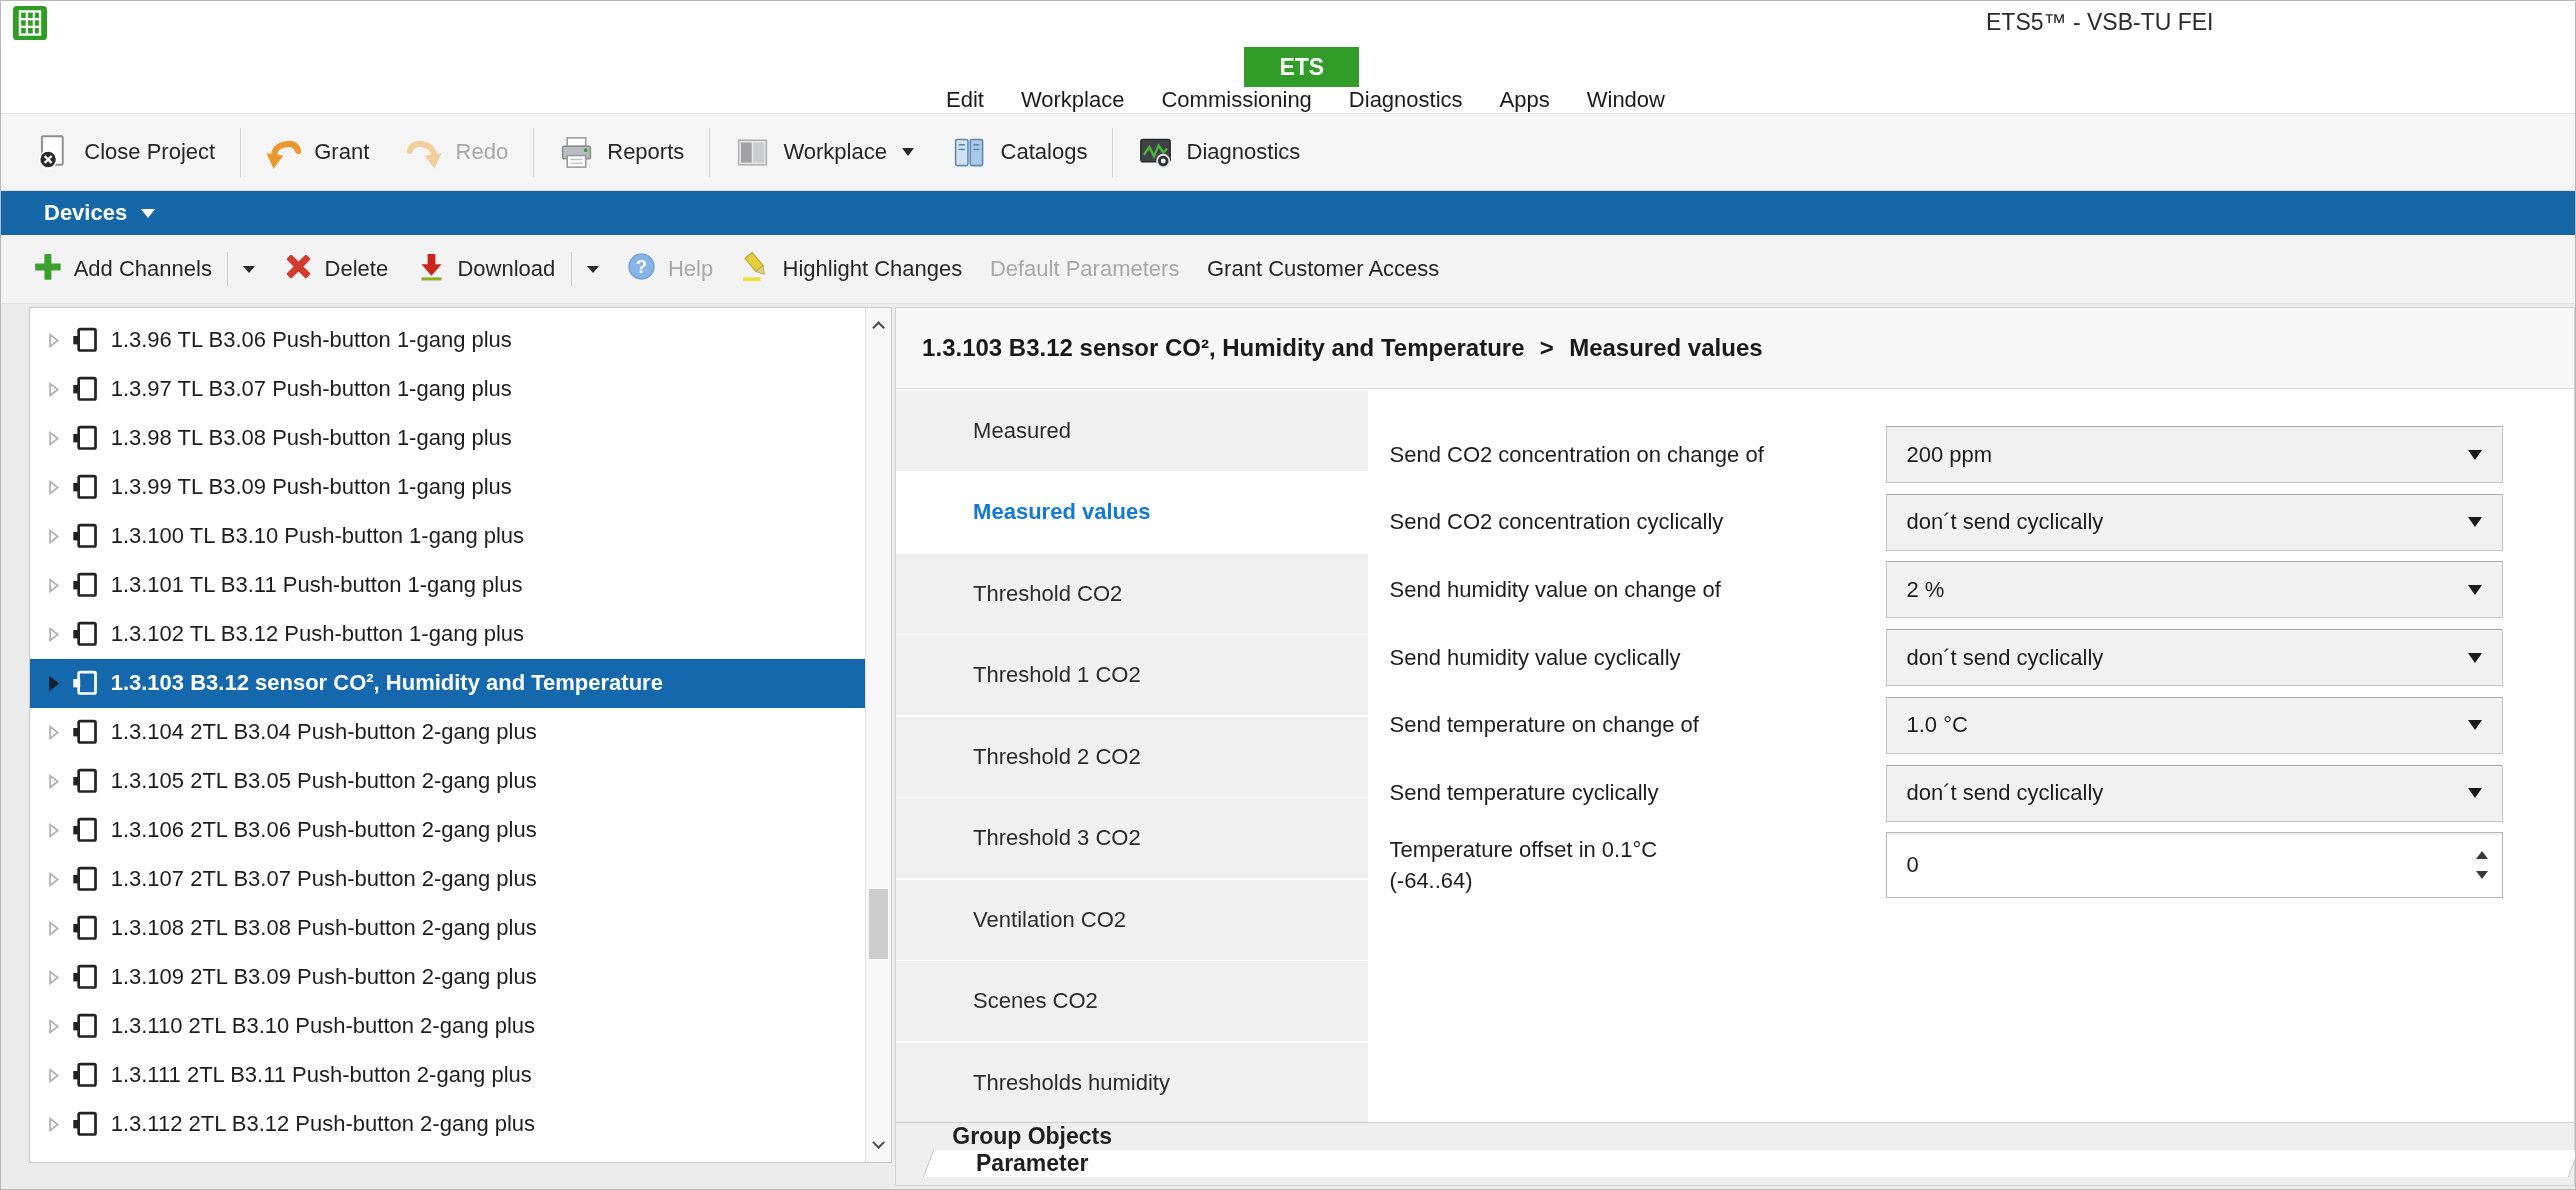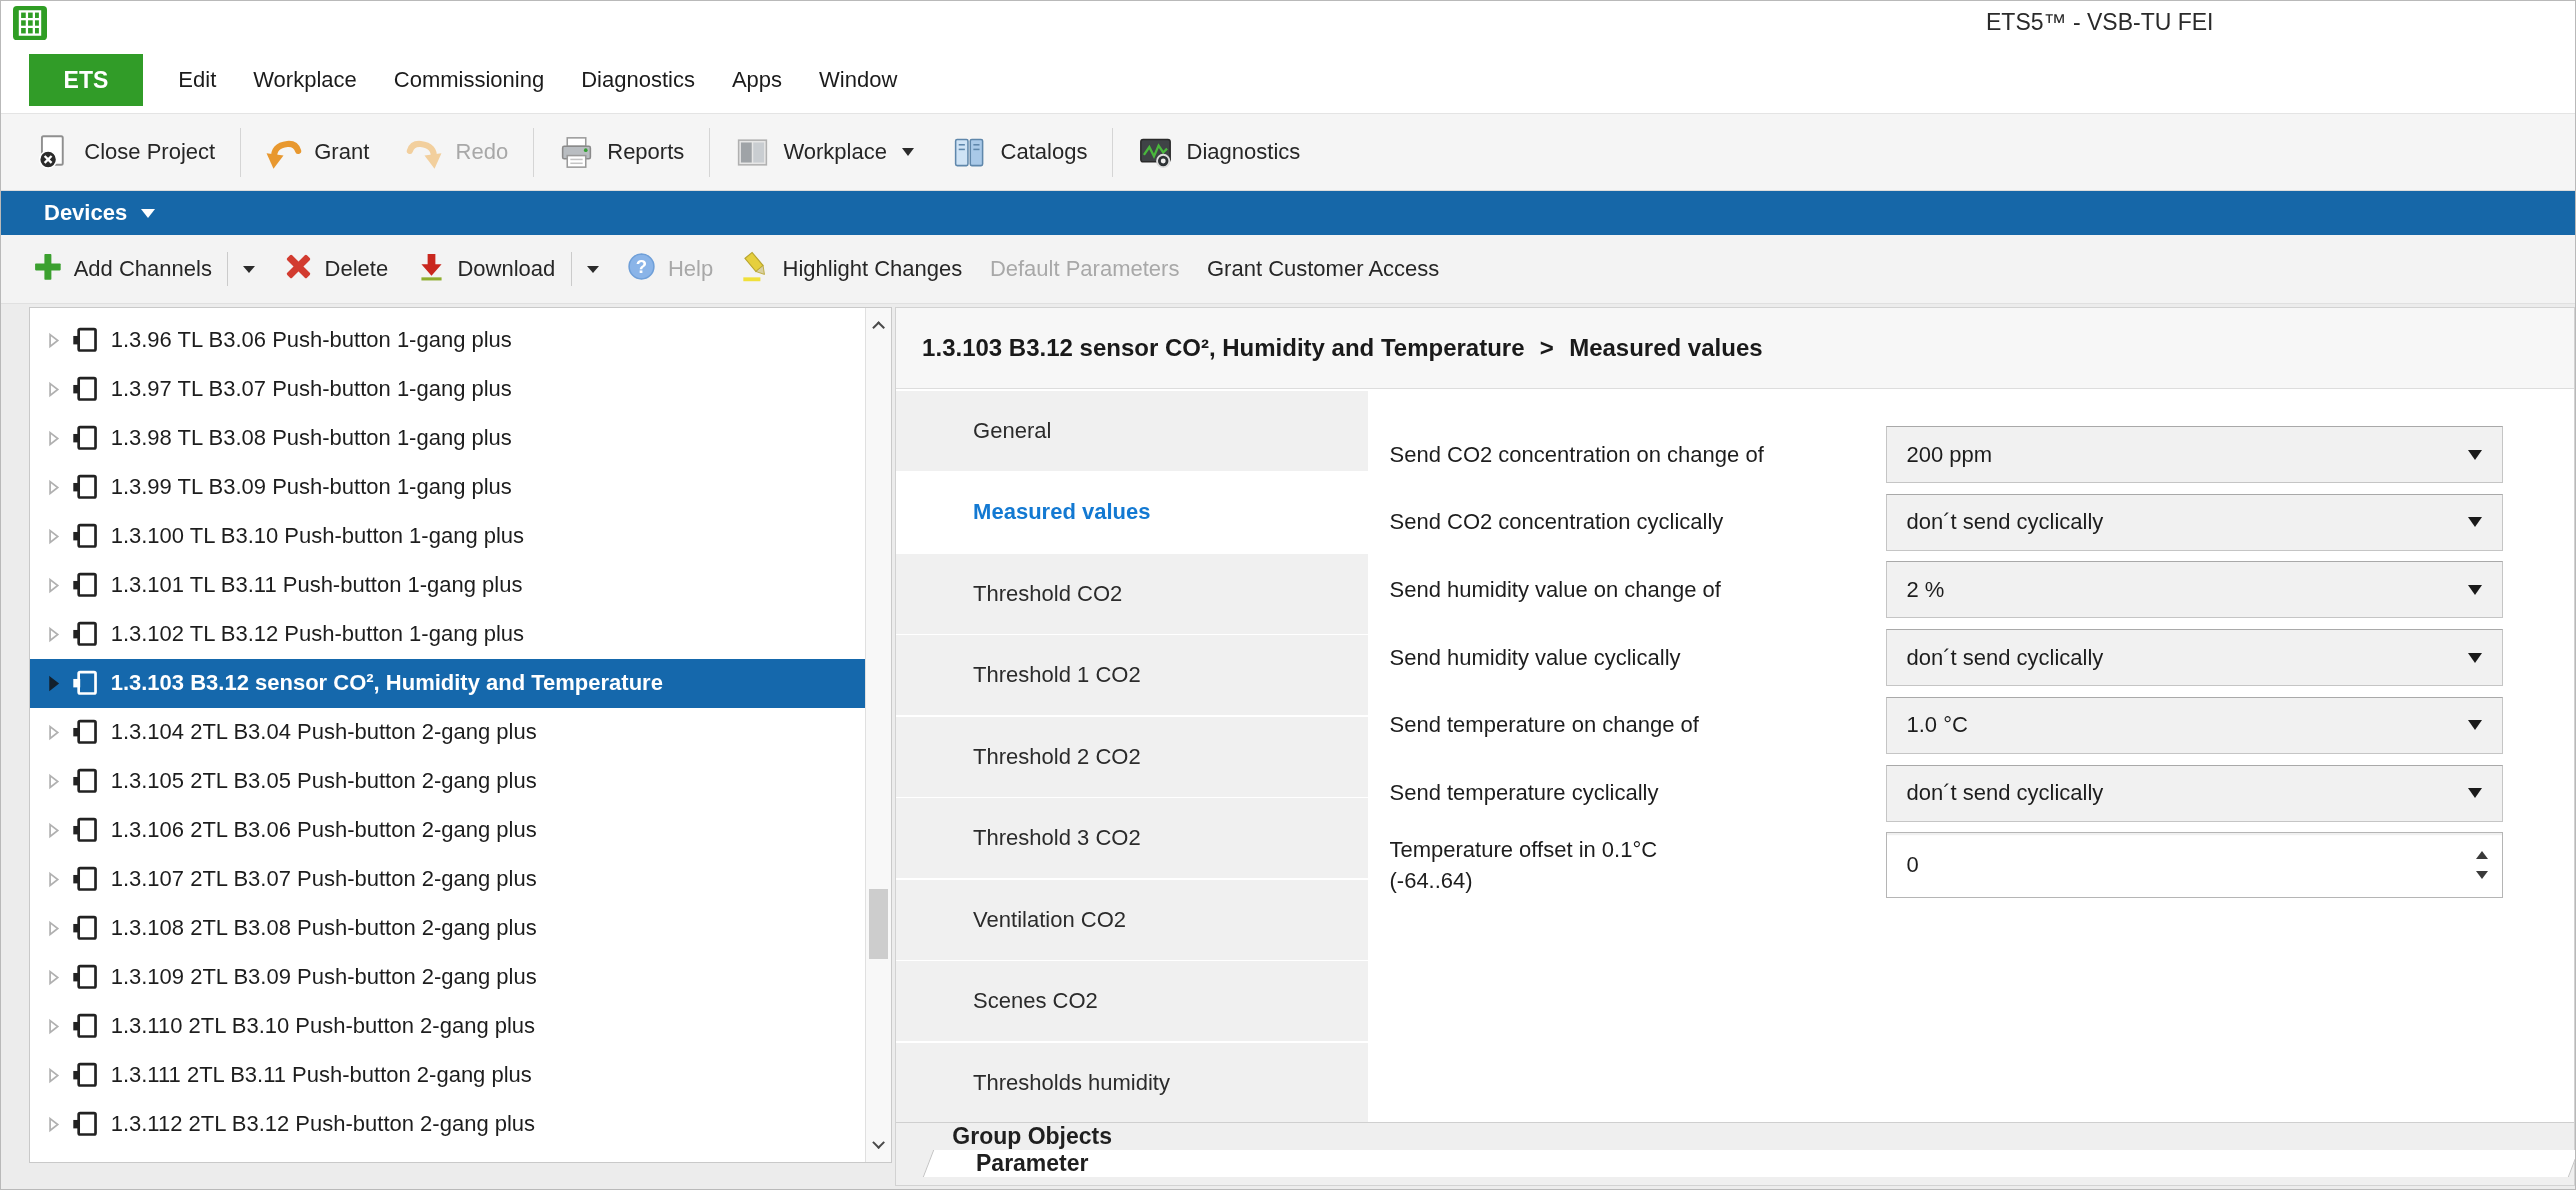--- a/index.html
+++ b/index.html
@@ -8,21 +8,21 @@
 
   .window { position:relative; width:2576px; height:1190px; background:#ececec;
             border:0.8px solid #b9b9b9; overflow:hidden; color:#1d1d1d; font-size:22px; }
 
   
   .titlebar { height:46px; background:#ffffff; position:relative; }
   .app-icon { position:absolute; left:12.3px; top:5.4px; width:34px; height:34px; }
   .title-text { position:absolute; left:1985px; top:8.4px; font-size:23px; color:#2a2a2a; white-space:nowrap; }
 
   
-  .menubar { height:67px; background:#ffffff; display:flex; align-items:center; border-bottom:0.8px solid #e4e4e4; }
+  .menubar { height:67px; background:#ffffff; display:flex; align-items:center; border-bottom:0.8px solid #e4e4e4;flex-direction:column; }
   .ets-btn { margin-left:27.6px; background:#319c28; color:#fff; font-weight:700; height:52px;
              display:flex; align-items:center; padding:0 35px; font-size:23px; cursor:default; }
   .menu-items { display:flex; margin-left:35px; gap:37px; font-size:22px; color:#1b1b1b; }
   .menu-item { white-space:nowrap;text-align:right; }
 
   
   .toolbar1 { height:77px; background:#f5f5f5; display:flex; align-items:center;
               border-bottom:0.8px solid #dcdcdc; padding-left:34px; }
   .tb-btn { display:flex; align-items:center; gap:12.3px; font-size:22px; color:#262626; white-space:nowrap; }
   .tb-btn .tb-icon { display:flex; }
@@ -578,21 +578,21 @@
       <div class="param-header">
         <span>1.3.103 B3.12 sensor CO², Humidity and Temperature</span>
         <span>&gt;</span>
         <span>Measured values</span>
       </div>
 
       <div class="param-body">
         <div class="tab-col">
 
             <div class="side-tab">
-              <span>General</span>
+              <span>Measured</span>
             </div>
 
             <div class="side-tab is-active">
               <span>Measured values</span>
             </div>
 
             <div class="side-tab">
               <span>Threshold CO2</span>
             </div>
 

